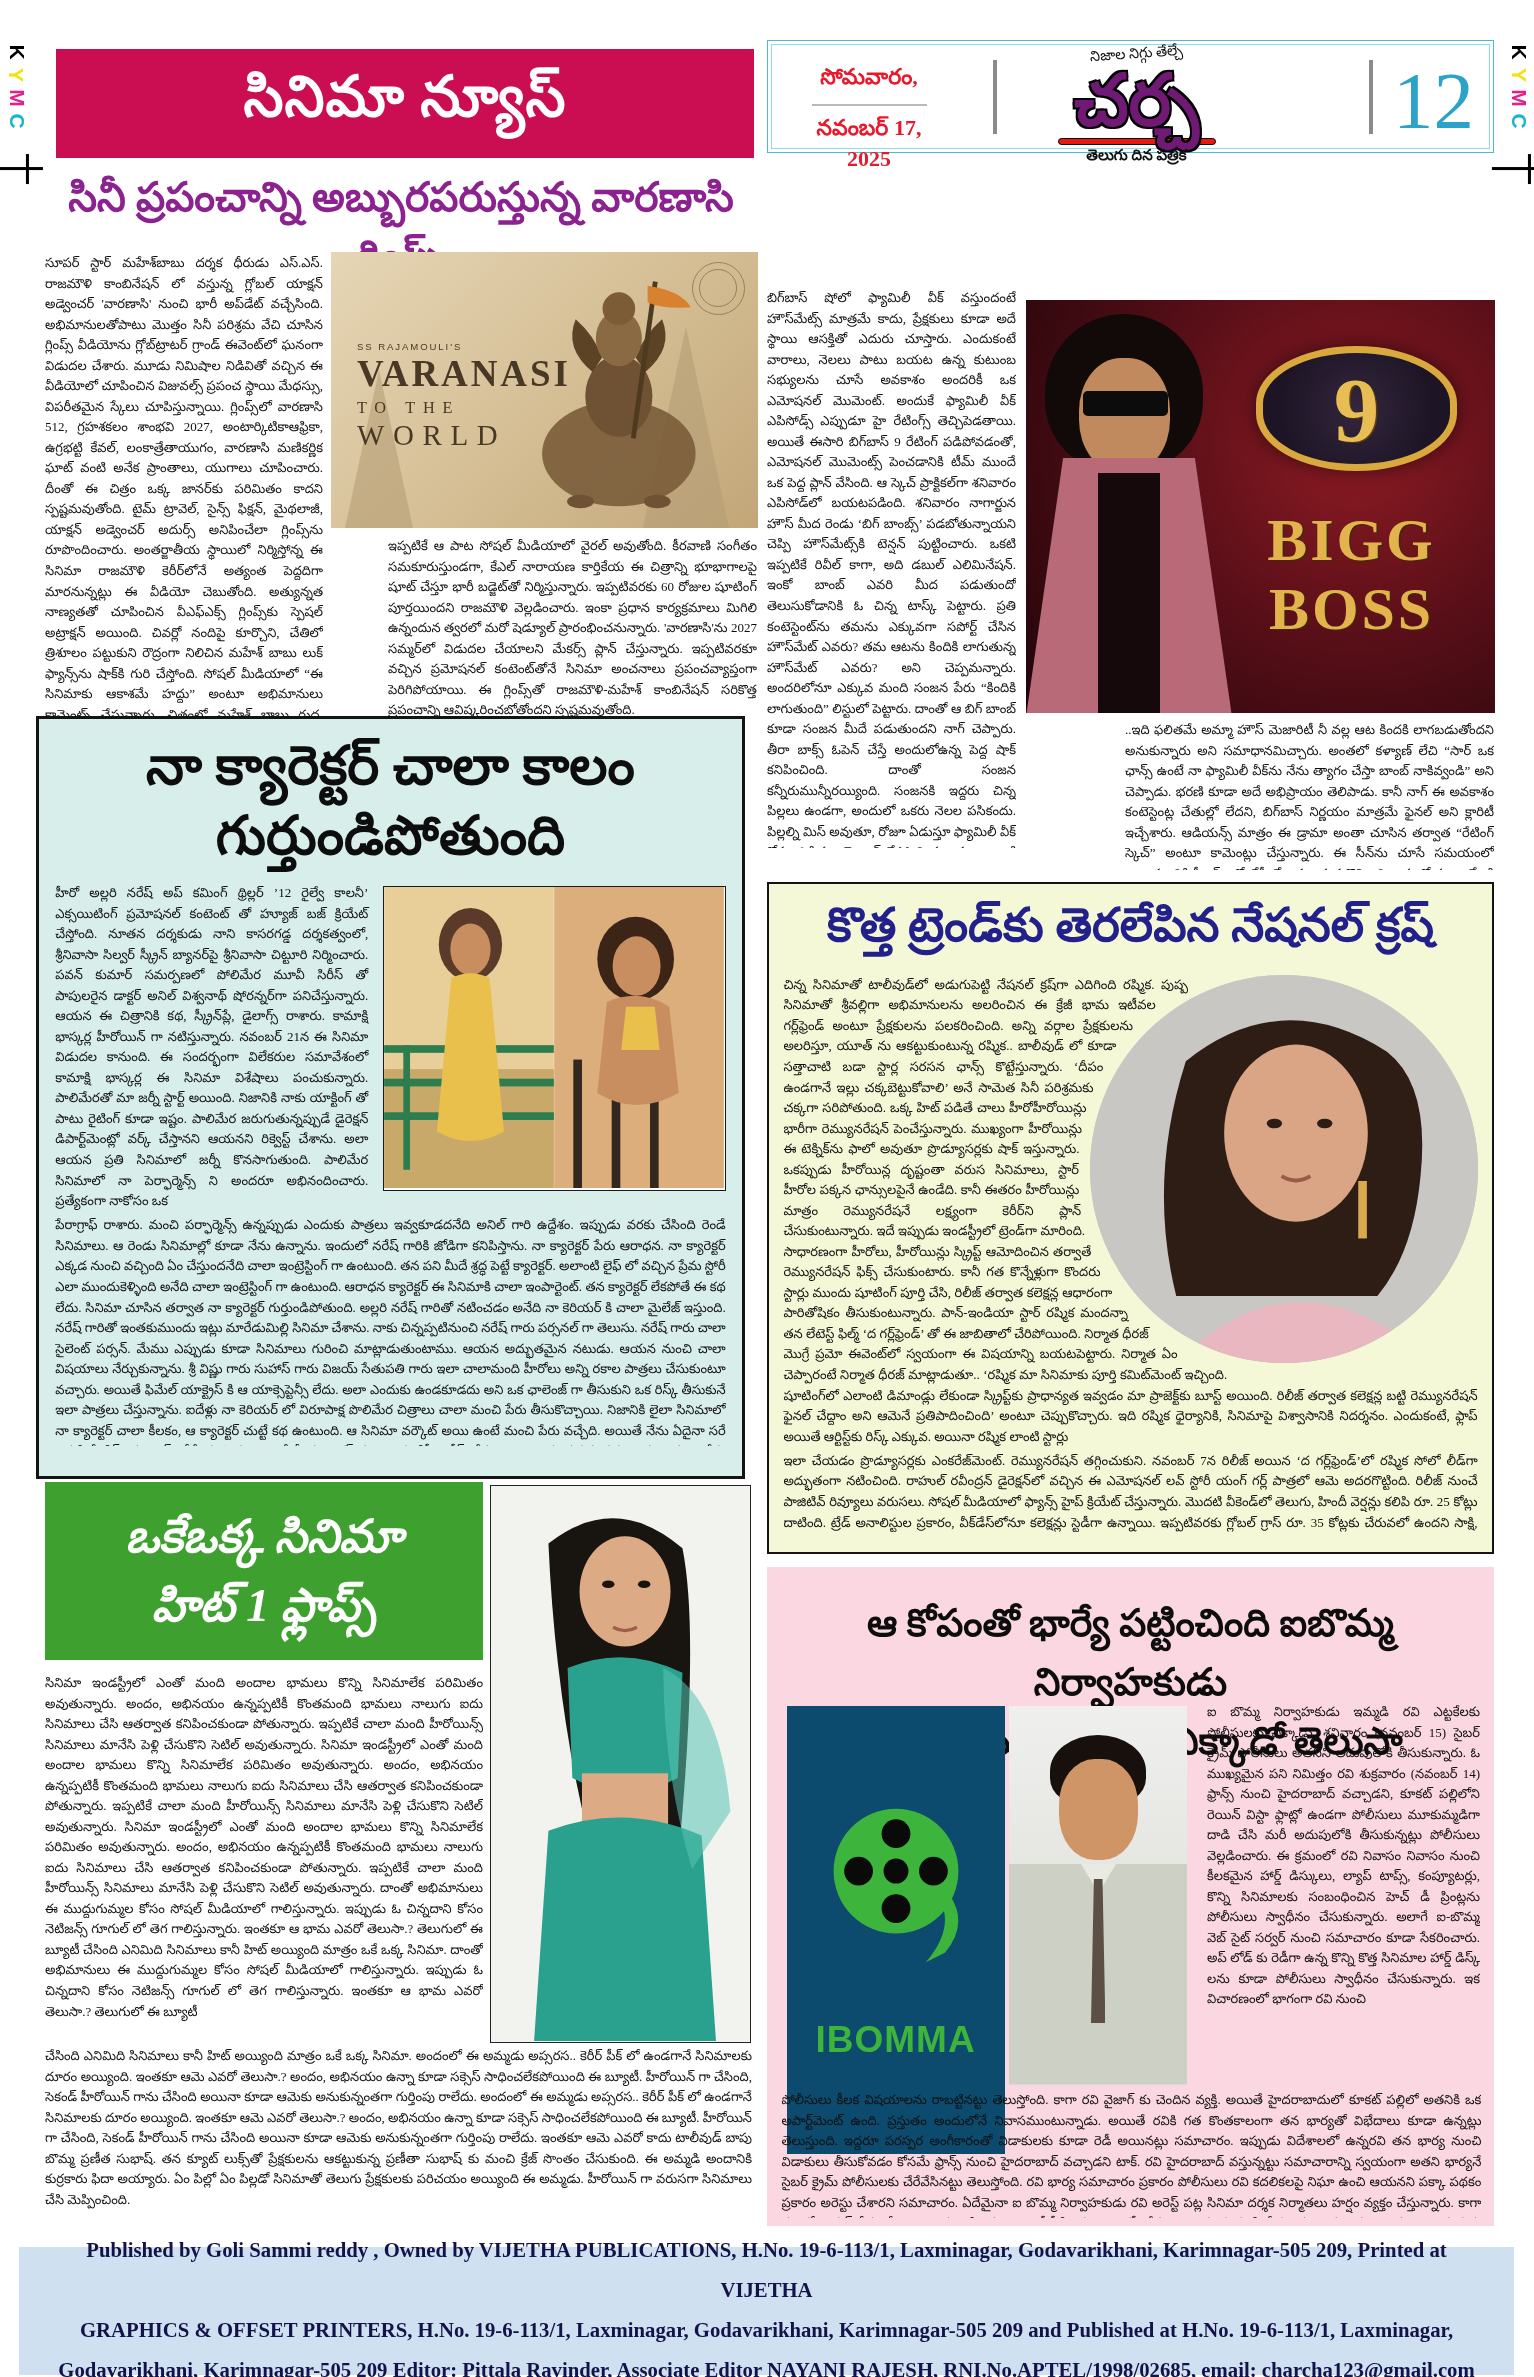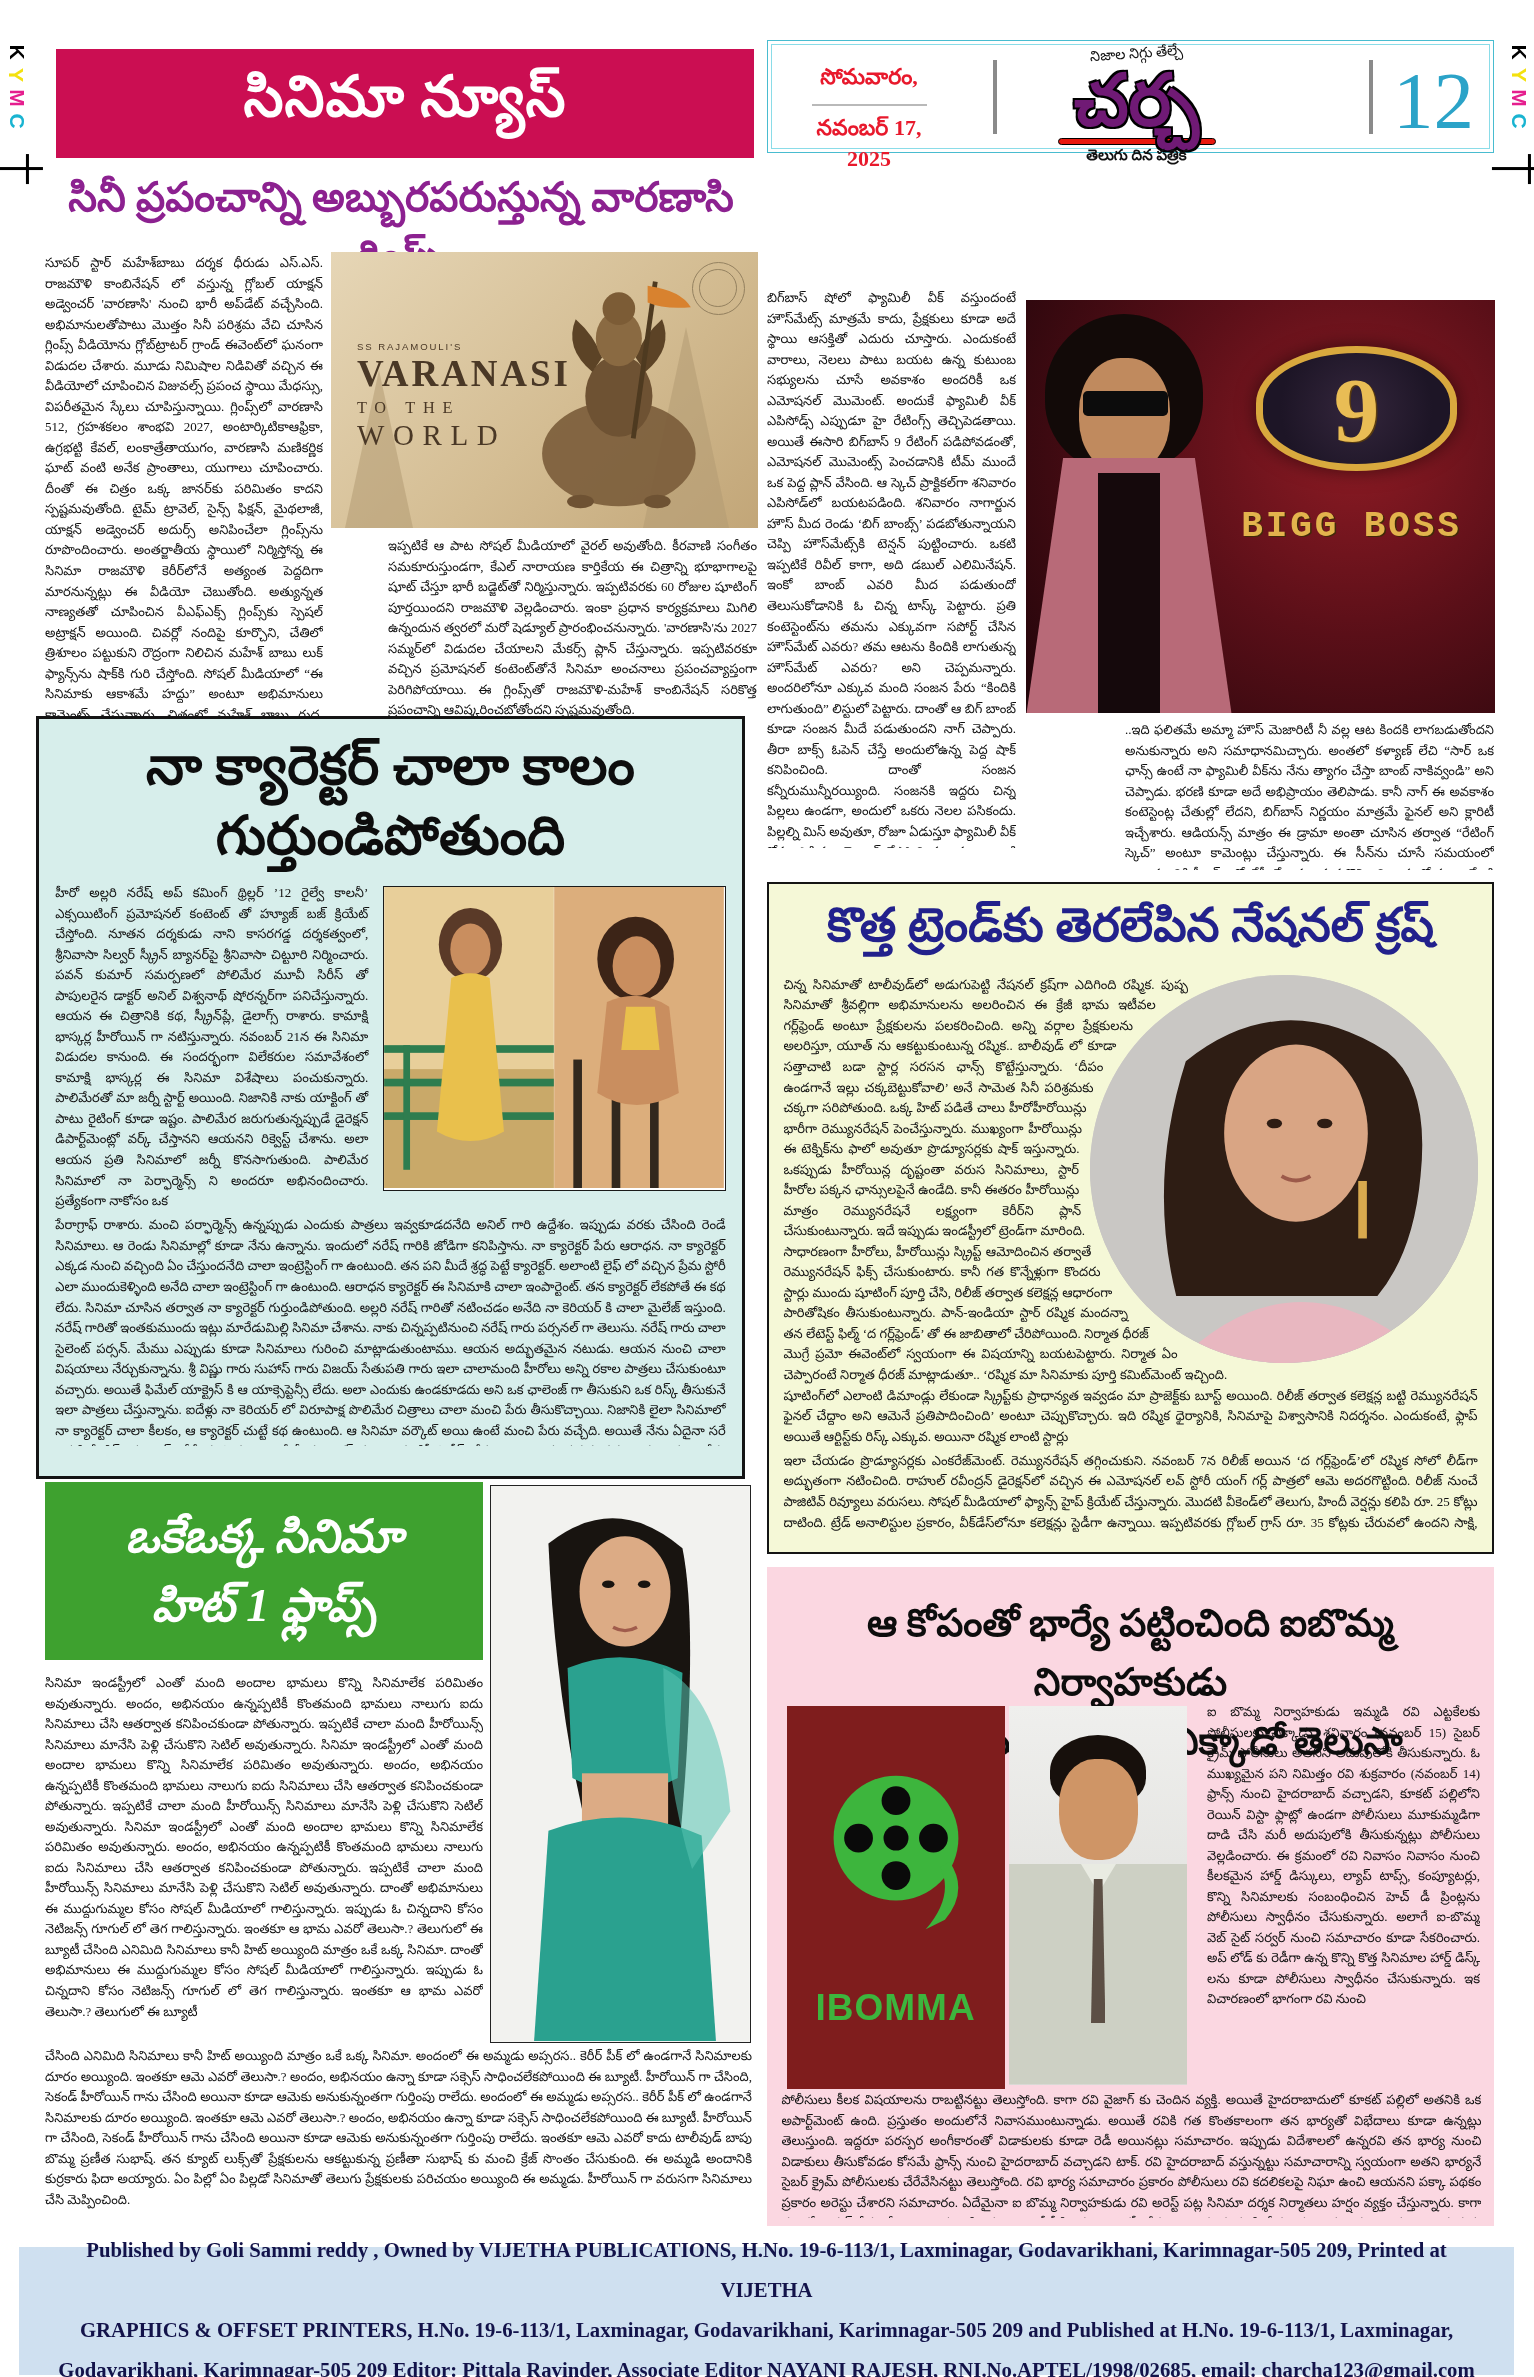--- a/index.html
+++ b/index.html
@@ -82,34 +82,34 @@
   .bbimg .hair { position:absolute; left:19px; top:14.4px; width:158px; height:158px; background:#120a08; border-radius:50% 50% 45% 45%; }
   .bbimg .face { position:absolute; left:53px; top:58px; width:91px; height:115px; background:#c08a5e; border-radius:46%; }
   .bbimg .shades { position:absolute; left:57px; top:91px; width:85px; height:25px; background:#0c0c0c; border-radius:4.8px; }
   .bbimg .blazer { position:absolute; left:0px; top:158px; width:206px; height:259px; background:#b86a78;
                    clip-path:polygon(18% 0,82% 0,100% 100%,0 100%); }
   .bbimg .shirt { position:absolute; left:72px; top:173px; width:62px; height:240px; background:#15090c; }
   .bbimg .eye { position:absolute; right:38px; top:46px; width:201px; height:125px; border:7.7px solid #d9a93e;
                 border-radius:50% / 46%; background:radial-gradient(circle,#34263c 0%,#1d1526 70%); box-shadow:0 0 19px #00000088; }
   .bbimg .nine { position:absolute; width:100%; text-align:center; top:4.8px; font-size:91px; font-weight:bold; color:#e9bd55;
                  font-family:"Liberation Serif", serif; text-shadow:1.4px 1.4px 0 #5a3c10; }
-  .bbimg .bbt { position:absolute; right:19px; top:206px; width:249px; text-align:center; font-size:36px; font-weight:bold;
-                color:#e3b34d; letter-spacing:2.9px; font-family:Liberation Mono, monospace; text-shadow:1.4px 1.4px 0 #402a08; }
+  .bbimg .bbt { position:absolute; right:19px; top:206px; width:249px; text-align:center; font-size:60px; font-weight:bold;
+                color:#e3b34d; letter-spacing:2.9px; font-family:Liberation Serif, serif; text-shadow:1.4px 1.4px 0 #402a08; }
 
   
   .yellowbox { position:absolute; left:767px; top:882px; width:727px; height:672px; background:#f5f8d7; border:2.9px solid #141414; }
   .ybox-head { text-align:center; font-size:47px; font-weight:bold; color:#22218c; margin-top:14.4px; }
   .ybody { padding:10.5px 14.4px 0; height:570px; overflow:hidden; }
   .rcircle { float:right; width:388px; height:388px; border-radius:50%; shape-outside:circle(50%); margin:0 0 7.7px 11.5px;
              overflow:hidden; background:linear-gradient(150deg,#d6d4d2,#b7b3b0); }
 
   
   .pinkbox { position:absolute; left:767px; top:1567px; width:727px; height:659px; background:#fbd7e1; }
   .pk-head { text-align:center; font-size:38px; line-height:1.55; font-weight:bold; color:#0d0d0d; margin-top:27px; }
-  .ibomma { position:absolute; left:19.6px; top:139px; width:218px; height:383px; background:#7f1d1d;
+  .ibomma { position:absolute; left:19.6px; top:139px; width:218px; height:448px; background:#0c4a6e;
             display:flex; flex-direction:column; align-items:center; justify-content:center;gap:44px; }
   .ibomma .label { color:#3db53d; font-size:37px; font-weight:bold; letter-spacing:1px; font-family:"Liberation Sans", sans-serif; margin-top:3.8px; }
   .manphoto { position:absolute; left:242px; top:139px; width:178px; height:379px; overflow:hidden;
               background:linear-gradient(#efefed,#d9d9d5); }
   .manphoto .hair { position:absolute; left:41px; top:29px; width:96px; height:72px; background:#17100c; border-radius:50% 50% 40% 40%; }
   .manphoto .face { position:absolute; left:50px; top:53px; width:79px; height:101px; background:#cf9566; border-radius:45%; }
   .manphoto .shirt { position:absolute; left:0; top:158px; width:100%; height:220px; background:#cdd0c4; }
   .manphoto .collar { position:absolute; left:72px; top:158px; width:35px; height:29px; background:#e9ebe2; clip-path:polygon(0 0,100% 0,50% 100%); }
   .manphoto .tie { position:absolute; left:82px; top:173px; width:14.4px; height:144px; background:#5c4f45; clip-path:polygon(20% 0,80% 0,100% 100%,0 100%); }
   .pk-col { position:absolute; left:440px; top:135px; width:273px; height:383px; }

